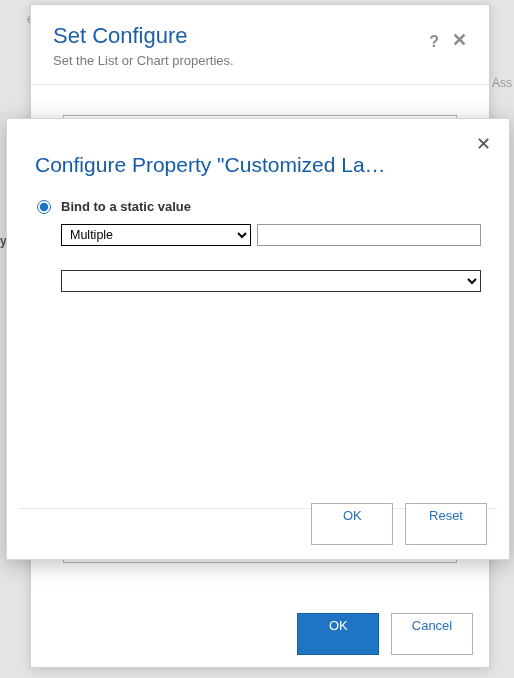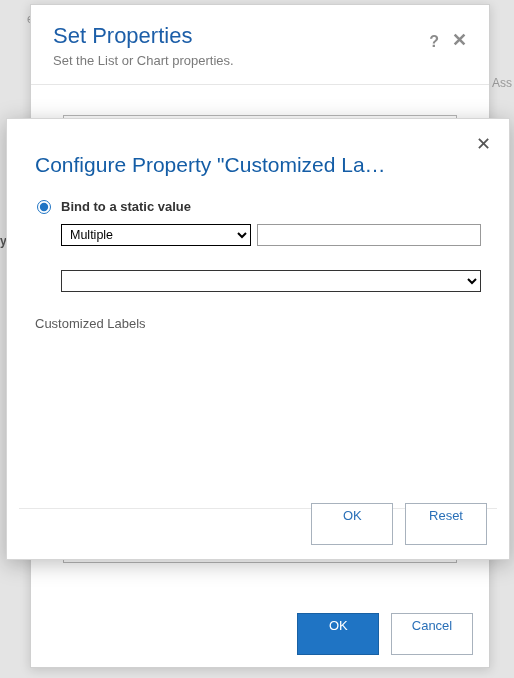--- a/index.html
+++ b/index.html
@@ -213,21 +213,21 @@
 </style>
 </head>
 <body>
 
 <div class="bg-hint" style="left:0;top:12px;padding-left:27px;">e Spa</div>
 <div class="bg-hint" style="right:2px;top:76px;">Ass</div>
 <div class="bg-hint" style="left:0;top:234px;font-weight:bold;color:#555;">y</div>
 
 <div class="dlg-setprops">
   <div class="dlg-setprops-header">
-    <div class="dlg-setprops-title">Set Properties</div>
+    <div class="dlg-setprops-title">Set Configure</div>
     <div class="dlg-setprops-sub">Set the List or Chart properties.</div>
     <div class="dlg-setprops-help">?</div>
     <div class="dlg-setprops-close">✕</div>
   </div>
 
   <div class="dlg-setprops-body">
     <div class="inner-box"></div>
   </div>
 
   <div class="dlg-setprops-footer">
@@ -250,20 +250,19 @@
     </select>
     <input type="text" class="input-static" value="" style="">
   </div>
 
   <div class="field-row">
     <select class="select-wide">
       <option></option>
     </select>
   </div>
 
-  <div class="custom-labels">Customized Labels</div>
 
   <div class="footer-sep"></div>
   <div class="dlg-config-footer">
     <span class="btn">OK</span>
     <span class="btn">Reset</span>
   </div>
 </div>
 
 </body></html>

